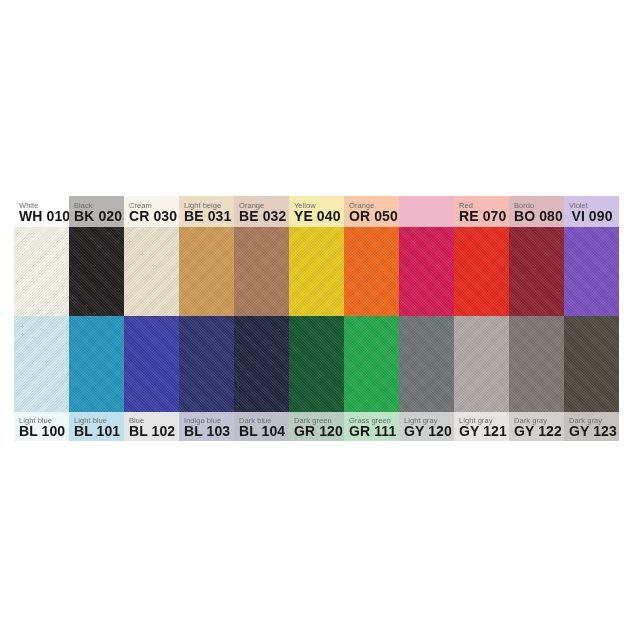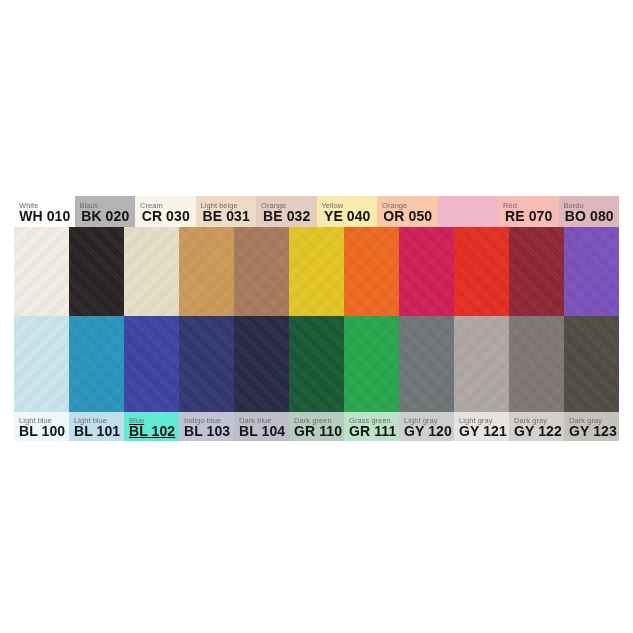--- a/index.html
+++ b/index.html
@@ -123,20 +123,24 @@
         <div class="cd">PK 060</div>
       </div>
       <div class="cell label" style="background: rgb(247, 188, 179);">
         <div class="nm">Red</div>
         <div class="cd">RE 070</div>
       </div>
       <div class="cell label" style="background: rgb(220, 183, 187);">
         <div class="nm">Bordo</div>
         <div class="cd">BO 080</div>
       </div>
+      <div class="cell label" style="background: rgb(207, 194, 230);">
+        <div class="nm">Violet</div>
+        <div class="cd">VI 090</div>
+      </div>
     </div>
 
   <div class="swatch-row upper" id="top-swatches">
       <div class="cell swatch" style="background: rgb(245, 242, 232);"></div>
       <div class="cell swatch" style="background: rgb(35, 31, 30);"></div>
       <div class="cell swatch" style="background: rgb(233, 226, 203);"></div>
       <div class="cell swatch" style="background: rgb(206, 154, 85);"></div>
       <div class="cell swatch" style="background: rgb(169, 121, 90);"></div>
       <div class="cell swatch" style="background: rgb(232, 200, 30);"></div>
       <div class="cell swatch" style="background: rgb(242, 103, 26);"></div>
@@ -162,35 +166,35 @@
 
   <div class="band-row bottom" id="bottom-band">
       <div class="cell label" style="background: rgb(238, 248, 251);">
         <div class="nm">Light blue</div>
         <div class="cd">BL 100</div>
       </div>
       <div class="cell label" style="background: rgb(190, 223, 236);">
         <div class="nm">Light blue</div>
         <div class="cd">BL 101</div>
       </div>
-      <div class="cell label" style="background: #5eead4; text-decoration: underline;">
+      <div class="cell label" style="background: #e5e5e5;">
         <div class="nm">Blue</div>
         <div class="cd">BL 102</div>
       </div>
       <div class="cell label" style="background: rgb(193, 194, 212);">
         <div class="nm">Indigo blue</div>
         <div class="cd">BL 103</div>
       </div>
       <div class="cell label" style="background: rgb(189, 190, 199);">
         <div class="nm">Dark blue</div>
         <div class="cd">BL 104</div>
       </div>
       <div class="cell label" style="background: rgb(182, 204, 191);">
         <div class="nm">Dark green</div>
-        <div class="cd">GR 110</div>
+        <div class="cd">GR 120</div>
       </div>
       <div class="cell label" style="background: rgb(189, 227, 198);">
         <div class="nm">Grass green</div>
         <div class="cd">GR 111</div>
       </div>
       <div class="cell label" style="background: rgb(205, 207, 207);">
         <div class="nm">Light gray</div>
         <div class="cd">GY 120</div>
       </div>
       <div class="cell label" style="background: rgb(231, 227, 225);">

